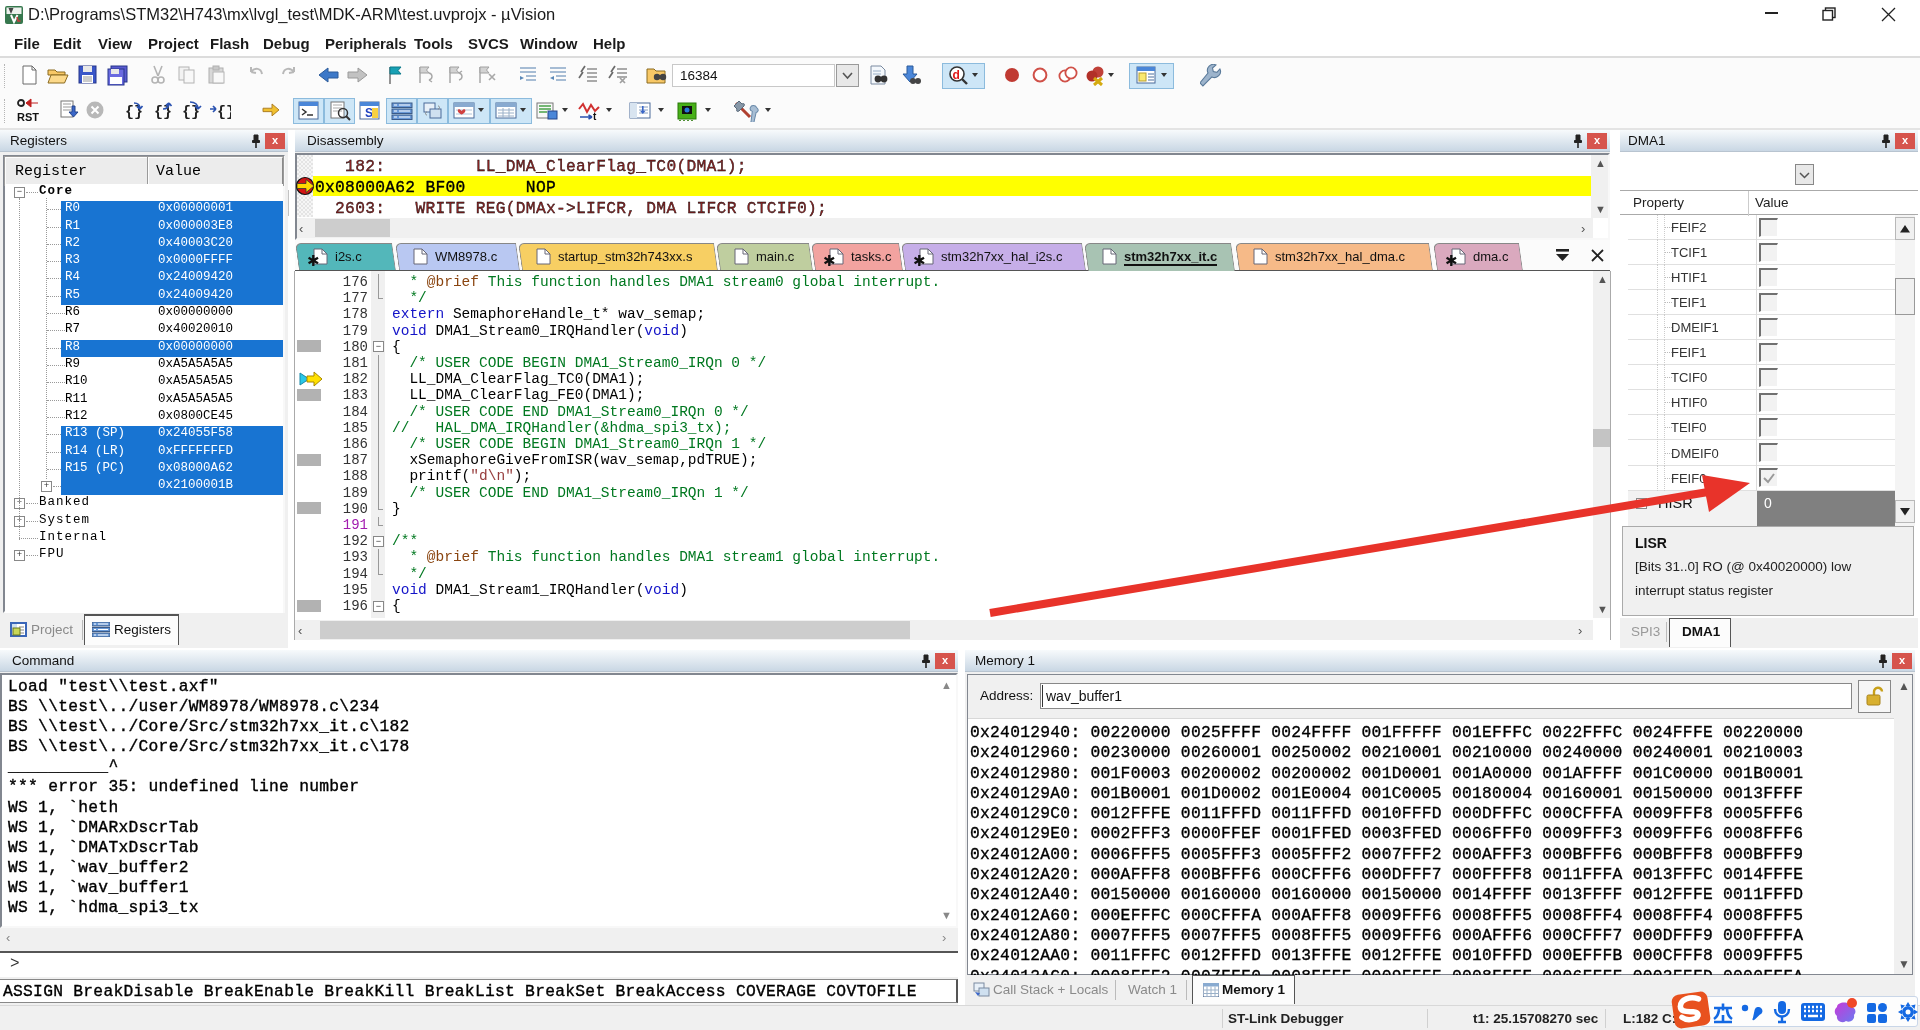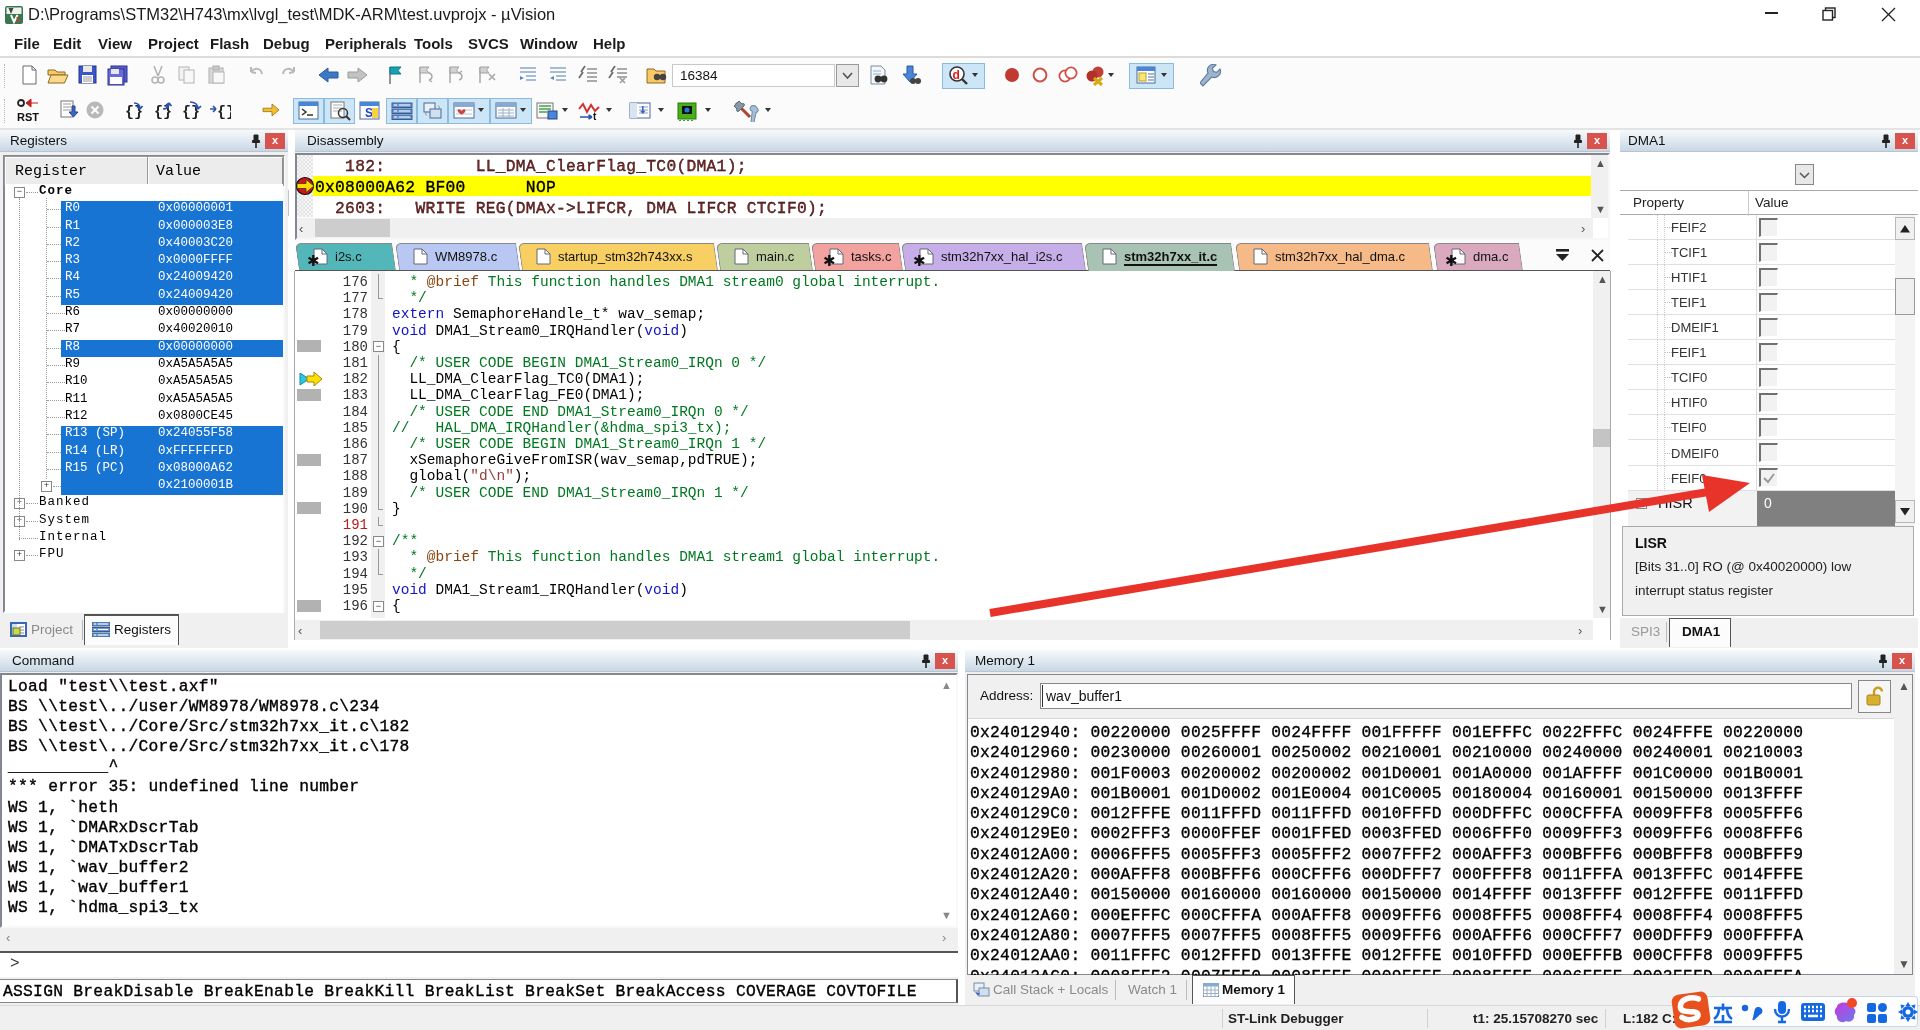--- a/index.html
+++ b/index.html
@@ -594,27 +594,27 @@
     <div class="abs mono" style="left:30px;top:132.6px;width:43px;text-align:right;font-size:14px;color:#333;">184</div>
     <div class="abs mono" style="left:97px;top:132.6px;font-size:14.5px;white-space:pre;"><span style="color:#007820">  /* USER CODE END DMA1_Stream0_IRQn 0 */</span></div>
     <div class="abs mono" style="left:30px;top:148.79999999999998px;width:43px;text-align:right;font-size:14px;color:#333;">185</div>
     <div class="abs mono" style="left:97px;top:148.79999999999998px;font-size:14.5px;white-space:pre;"><span style="color:#007820">//   HAL_DMA_IRQHandler(&amp;hdma_spi3_tx);</span></div>
     <div class="abs mono" style="left:30px;top:165.0px;width:43px;text-align:right;font-size:14px;color:#333;">186</div>
     <div class="abs mono" style="left:97px;top:165.0px;font-size:14.5px;white-space:pre;"><span style="color:#007820">  /* USER CODE BEGIN DMA1_Stream0_IRQn 1 */</span></div>
     <div class="abs" style="left:2px;top:182.7px;width:24px;height:12px;background:#b2b2b2;"></div>
     <div class="abs mono" style="left:30px;top:181.2px;width:43px;text-align:right;font-size:14px;color:#333;">187</div>
     <div class="abs mono" style="left:97px;top:181.2px;font-size:14.5px;white-space:pre;"><span style="color:#000000">  xSemaphoreGiveFromISR(wav_semap,pdTRUE);</span></div>
     <div class="abs mono" style="left:30px;top:197.39999999999998px;width:43px;text-align:right;font-size:14px;color:#333;">188</div>
-    <div class="abs mono" style="left:97px;top:197.39999999999998px;font-size:14.5px;white-space:pre;"><span style="color:#000000">  global(</span><span style="color:#963c3c">"d\n"</span><span style="color:#000000">);</span></div>
+    <div class="abs mono" style="left:97px;top:197.39999999999998px;font-size:14.5px;white-space:pre;"><span style="color:#000000">  printf(</span><span style="color:#963c3c">"d\n"</span><span style="color:#000000">);</span></div>
     <div class="abs mono" style="left:30px;top:213.6px;width:43px;text-align:right;font-size:14px;color:#333;">189</div>
     <div class="abs mono" style="left:97px;top:213.6px;font-size:14.5px;white-space:pre;"><span style="color:#007820">  /* USER CODE END DMA1_Stream0_IRQn 1 */</span></div>
     <div class="abs" style="left:2px;top:231.29999999999998px;width:24px;height:12px;background:#b2b2b2;"></div>
     <div class="abs mono" style="left:30px;top:229.79999999999998px;width:43px;text-align:right;font-size:14px;color:#333;">190</div>
     <div class="abs mono" style="left:97px;top:229.79999999999998px;font-size:14.5px;white-space:pre;"><span style="color:#000000">}</span></div>
-    <div class="abs mono" style="left:30px;top:246.0px;width:43px;text-align:right;font-size:14px;color:#b91c1c;">191</div>
+    <div class="abs mono" style="left:30px;top:246.0px;width:43px;text-align:right;font-size:14px;color:#a21caf;">191</div>
     <div class="abs mono" style="left:97px;top:246.0px;font-size:14.5px;white-space:pre;"></div>
     <div class="abs mono" style="left:30px;top:262.2px;width:43px;text-align:right;font-size:14px;color:#333;">192</div>
     <div class="abs mono" style="left:97px;top:262.2px;font-size:14.5px;white-space:pre;"><span style="color:#007820">/**</span></div>
     <div class="abs mono" style="left:30px;top:278.4px;width:43px;text-align:right;font-size:14px;color:#333;">193</div>
     <div class="abs mono" style="left:97px;top:278.4px;font-size:14.5px;white-space:pre;"><span style="color:#007820">  * </span><span style="color:#8a4510">@brief</span><span style="color:#007820"> This function handles DMA1 stream1 global interrupt.</span></div>
     <div class="abs mono" style="left:30px;top:294.59999999999997px;width:43px;text-align:right;font-size:14px;color:#333;">194</div>
     <div class="abs mono" style="left:97px;top:294.59999999999997px;font-size:14.5px;white-space:pre;"><span style="color:#007820">  */</span></div>
     <div class="abs mono" style="left:30px;top:310.8px;width:43px;text-align:right;font-size:14px;color:#333;">195</div>
     <div class="abs mono" style="left:97px;top:310.8px;font-size:14.5px;white-space:pre;"><span style="color:#1414c8">void</span><span style="color:#000000"> DMA1_Stream1_IRQHandler(</span><span style="color:#1414c8">void</span><span style="color:#000000">)</span></div>
     <div class="abs" style="left:2px;top:328.5px;width:24px;height:12px;background:#b2b2b2;"></div>

